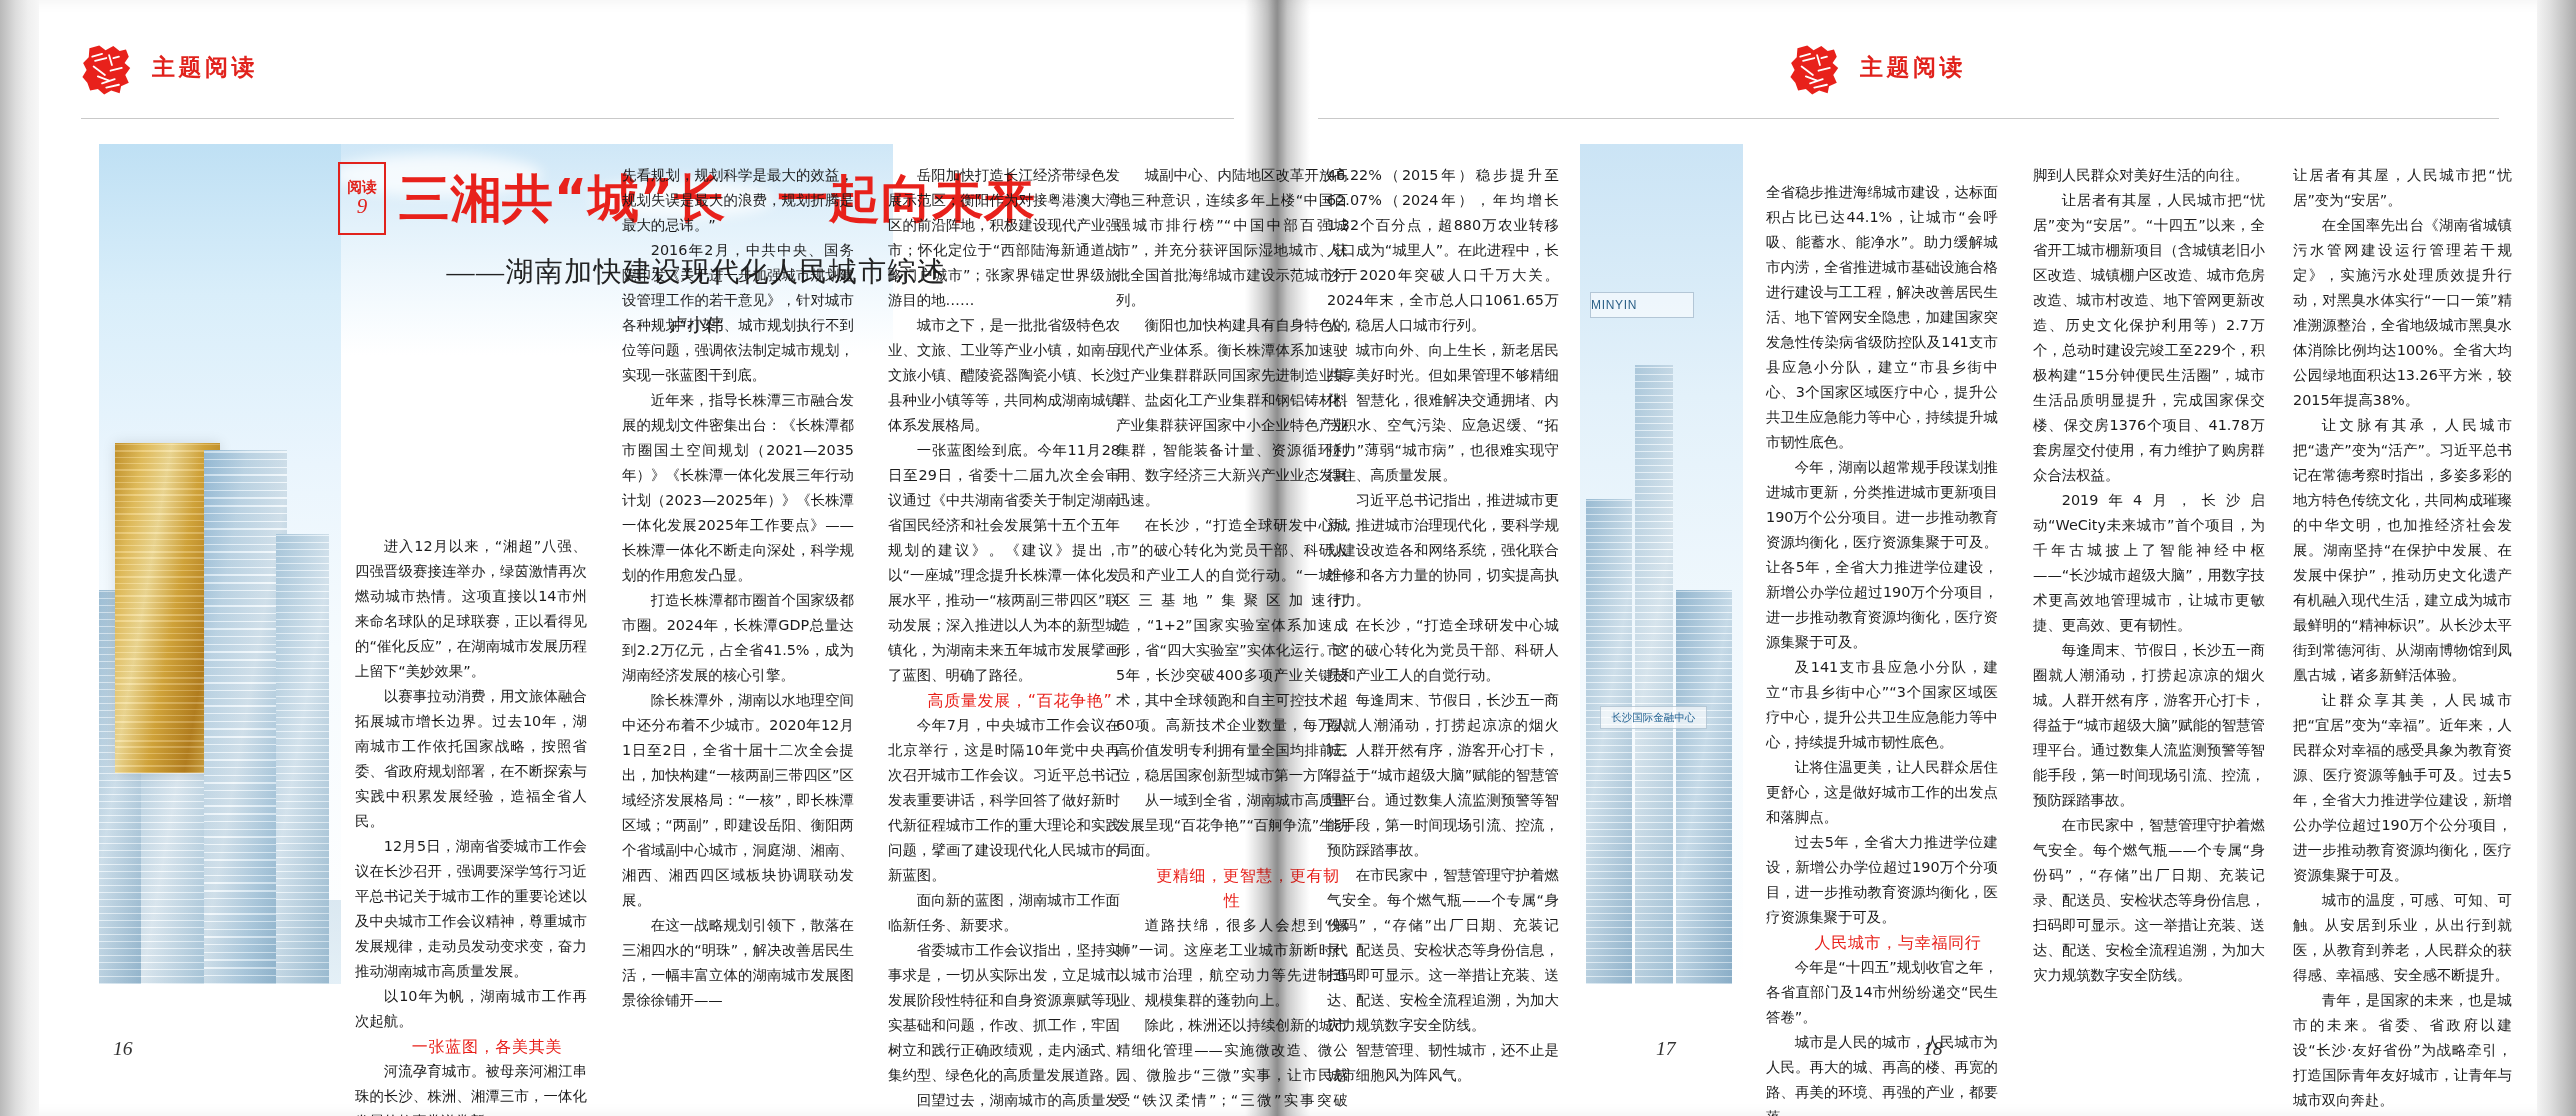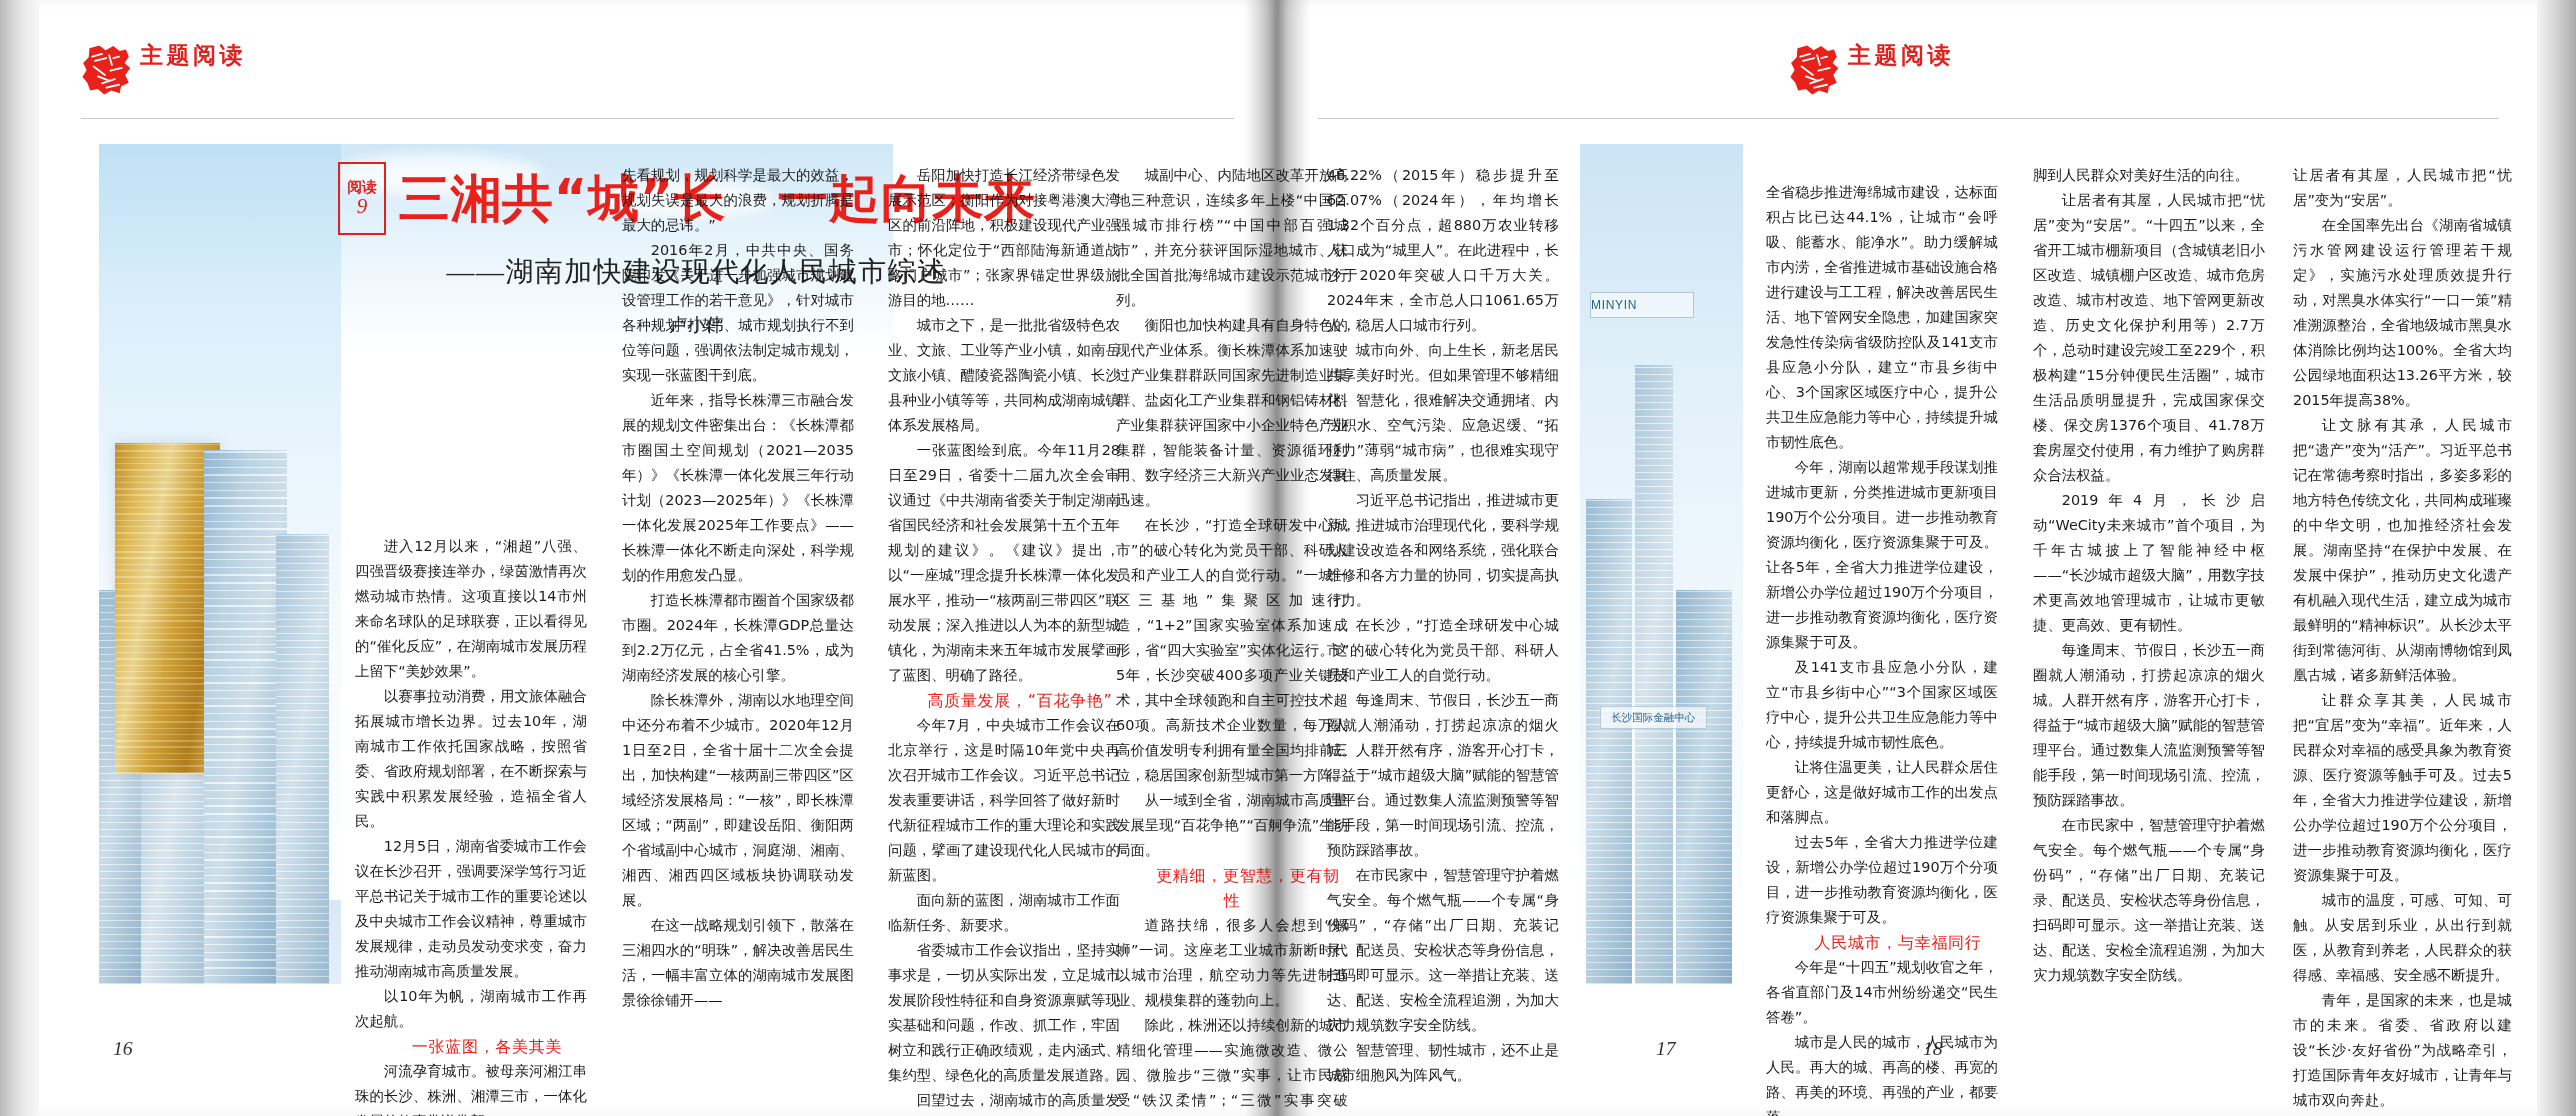--- a/index.html
+++ b/index.html
@@ -35,21 +35,21 @@
     background:linear-gradient(90deg,rgba(0,0,0,0) 0%,rgba(0,0,0,.18) 35%,rgba(0,0,0,.34) 50%,rgba(0,0,0,.16) 65%,rgba(0,0,0,0) 100%);
     pointer-events:none;z-index:40;
   }
   .right-edge{
     position:absolute;left:2537px;top:0;width:39px;height:1116px;
     background:linear-gradient(90deg,#f3f3f3 0px,#e0e0e0 12.7px,#c2c2c2 28px,#aaa 39px);
     z-index:39;
   }
 
   
-  .runhead{position:absolute;display:flex;align-items:flex-start;gap:7px;}
+  .runhead{position:absolute;display:flex;align-items:center;gap:19px;}
   .seal{
     width:52px;height:52px;position:relative;flex:0 0 auto;
   }
   .seal svg{display:block;width:52px;height:52px;}
   .runhead-label{
     font-family:"DejaVu Sans",sans-serif;
     font-weight:bold;color:#e1221c;font-size:23px;letter-spacing:3.5px;
     line-height:1;padding-bottom:4.9px;white-space:nowrap;
   }
 

